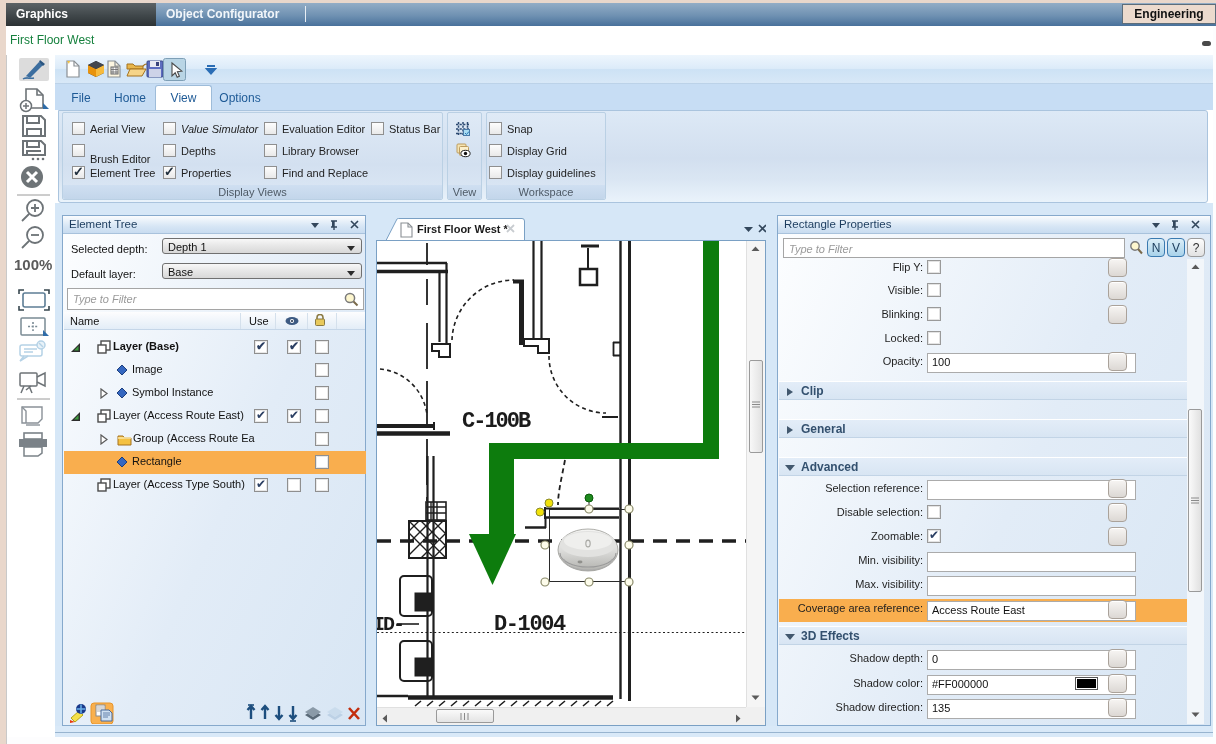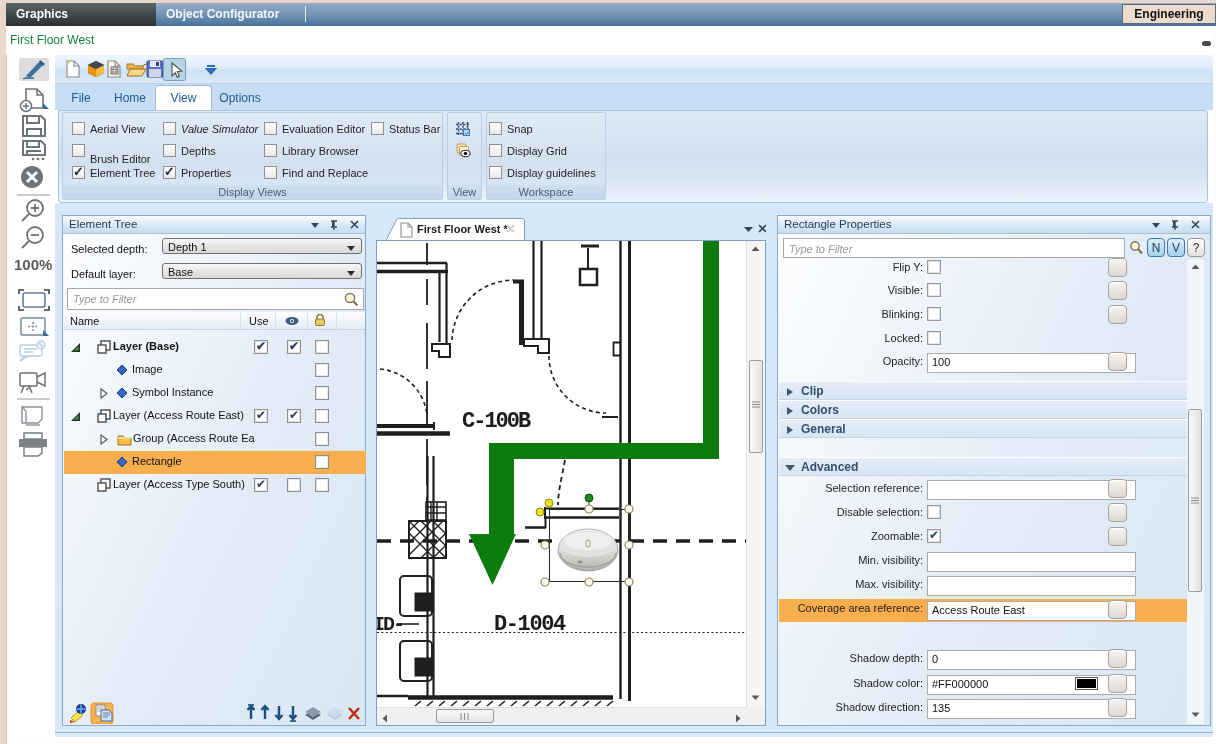--- a/index.html
+++ b/index.html
@@ -571,40 +571,40 @@
       <div class="gbtn" style="top:65px;"></div>
     <div class="plab" style="top:92px;">Blinking:</div>
       <div class="pcb" style="top:91px;"></div>
       <div class="gbtn" style="top:89px;"></div>
     <div class="plab" style="top:116px;">Locked:</div>
       <div class="pcb" style="top:115px;"></div>
     <div class="plab" style="top:139px;">Opacity:</div>
       <div class="ptxt" style="top:137px;">100</div>
       <div class="gbtn" style="top:136px;"></div>
     <div class="sect" style="top:165px;">Clip</div>
-    <div class="sect" style="top:184px;">Colors</div>
     <div class="sect" style="top:203px;">General</div>
     <div class="sect open" style="top:241px;">Advanced</div>
     <div class="plab" style="top:266px;">Selection reference:</div>
       <div class="ptxt" style="top:264px;"></div>
       <div class="gbtn" style="top:263px;"></div>
     <div class="plab" style="top:290px;">Disable selection:</div>
       <div class="pcb" style="top:289px;"></div>
       <div class="gbtn" style="top:287px;"></div>
     <div class="plab" style="top:314px;">Zoomable:</div>
       <div class="pcb ck" style="top:313px;"></div>
       <div class="gbtn" style="top:311px;"></div>
     <div class="plab" style="top:338px;">Min. visibility:</div>
       <div class="ptxt" style="top:336px;"></div>
     <div class="plab" style="top:362px;">Max. visibility:</div>
       <div class="ptxt" style="top:360px;"></div>
     <div class="abs" style="left:1px;top:383px;width:409px;height:23px;background:#f9ae4e;"></div>
     <div class="plab" style="top:386px;">Coverage area reference:</div>
       <div class="ptxt" style="top:385px;">Access Route East</div>
       <div class="gbtn" style="top:384px;"></div>
+    <div class="sect open" style="top:410px;">3D Effects</div>
     <div class="plab" style="top:436px;">Shadow depth:</div>
       <div class="ptxt" style="top:434px;">0</div>
       <div class="gbtn" style="top:433px;"></div>
     <div class="plab" style="top:461px;">Shadow color:</div>
       <div class="ptxt" style="top:459px;">#FF000000</div>
       <div class="gbtn" style="top:458px;"></div>
     <div class="abs" style="left:297px;top:461px;width:23px;height:13px;background:#000;border:1px solid #555;box-shadow:inset 0 0 0 1px #fff;"></div>
     <div class="plab" style="top:485px;">Shadow direction:</div>
       <div class="ptxt" style="top:483px;">135</div>
       <div class="gbtn" style="top:482px;"></div>

